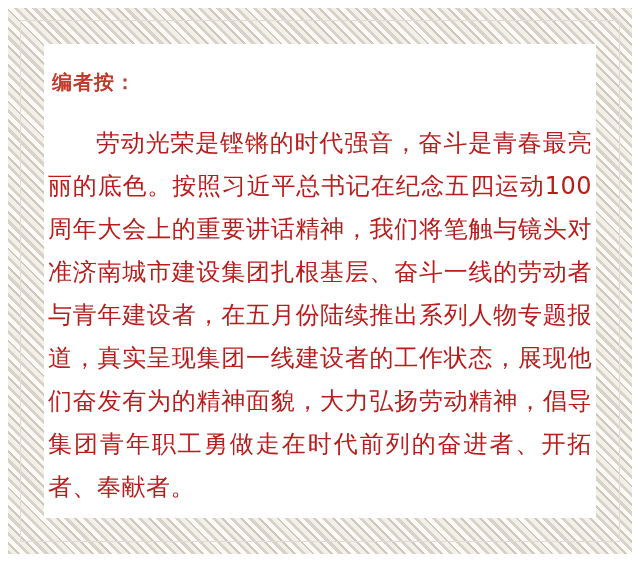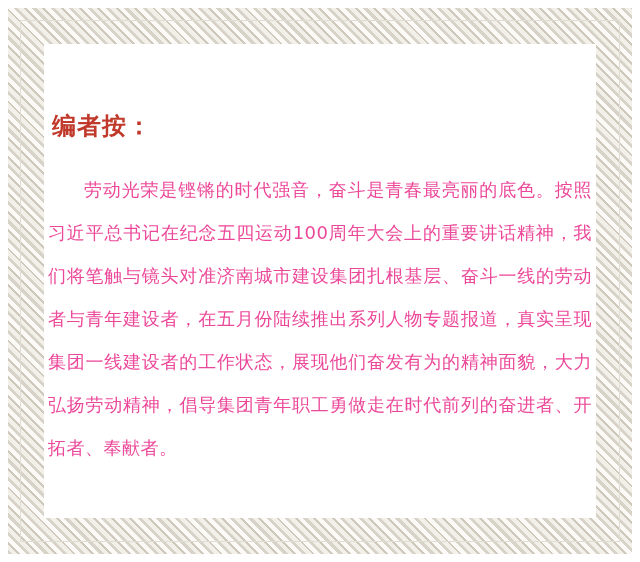--- a/index.html
+++ b/index.html
@@ -70,31 +70,31 @@
     width: 552px;
     margin: 0 auto;
     padding: 0 4px;
     box-sizing: border-box;
     z-index: 2;
   }
 
   .heading {
     font-family: "DejaVu Sans", "Liberation Sans", sans-serif;
     font-weight: bold;
-    font-size: 24px;
+    font-size: 20px;
     color: #c0392b;
     letter-spacing: 1px;
     margin: 16px 0 26px 4px;
   }
 
   .body-text {
     font-family: "DejaVu Sans", "Liberation Sans", sans-serif;
-    font-size: 18px;
+    font-size: 24px;
     line-height: 43px;
-    color: #ec4899;
+    color: #b91c1c;
     text-align: justify;
     text-justify: inter-character;
     text-indent: 2em;
     margin: 0;
     letter-spacing: 0.5px;
   }
 </style>
 </head>
 <body>
 

